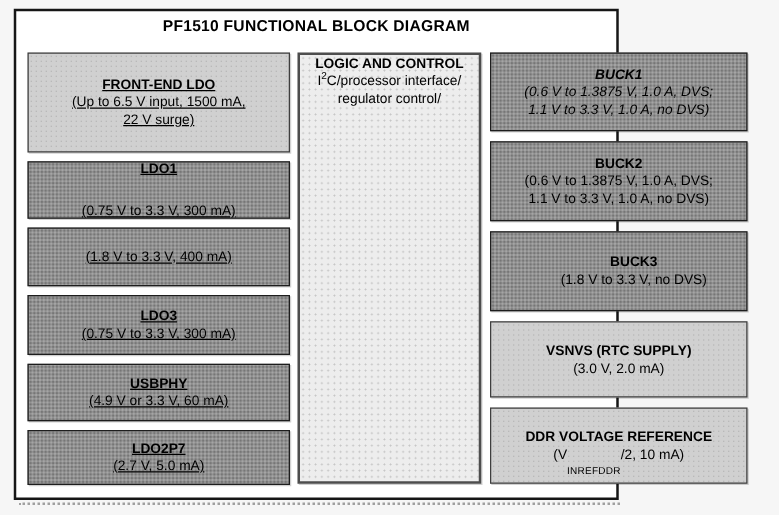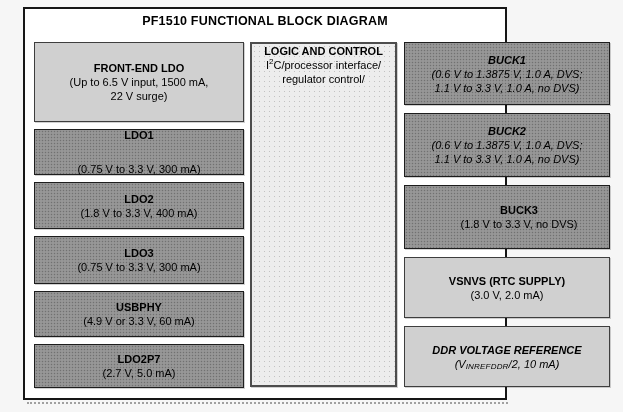--- a/index.html
+++ b/index.html
@@ -11,36 +11,35 @@
     position:relative;
     overflow:hidden;
   }
   .stage{position:relative;width:623px;height:412px;}
   .frame{
     position:absolute;left:11px;top:7px;
     width:484px;height:393px;
     box-sizing:border-box;
     border:2px solid #161616;
     background:#ffffff;
-    margin-left:12px;
   }
   .frame::after{
     content:"";position:absolute;left:2px;right:-3px;bottom:-6px;
     border-top:2px dotted rgba(0,0,0,.35);
   }
   .diagram-title{
     position:absolute;top:5px;left:0;right:0;
     text-align:center;
     font-size:12.5px;font-weight:bold;
     letter-spacing:.2px;
   }
   .col{
     position:absolute;display:flex;flex-direction:column;
   }
-  .col-left{left:9px;top:33px;width:210px;gap:7px;}
+  .col-left{left:9px;top:33px;width:210px;gap:7px;text-decoration:underline;}
   .col-right{left:379px;top:33px;width:206px;gap:8px;}
   .block{
     box-sizing:border-box;
     display:flex;flex-direction:column;
     justify-content:center;
     text-align:center;
     padding:2px 4px;
     box-shadow:1px 1px 0 rgba(0,0,0,.18);
   }
   .block-title{font-size:11px;font-weight:bold;line-height:14px;}
@@ -76,45 +75,44 @@
   .logic-block .block-spec{font-size:11px;}
   
   .col-left .block:nth-child(1){height:80px;}
   .col-left .block:nth-child(2){height:46px;gap:20px;}
   .col-left .block:nth-child(3){height:47px;}
   .col-left .block:nth-child(4){height:48px;}
   .col-left .block:nth-child(5){height:46px;}
   .col-left .block:nth-child(6){height:44px;}
   
   .col-right .block:nth-child(1){height:63px;font-style:italic;}
-  .col-right .block:nth-child(2){height:64px;font-style:italic;}
+  .col-right .block:nth-child(2){height:64px;}
   .col-right .block:nth-child(3){height:64px;padding-left:28px;}
   .col-right .block:nth-child(4){height:61px;}
-  .col-right .block:nth-child(5){height:61px;font-style:italic;}
+  .col-right .block:nth-child(5){height:61px;}
   sup{font-size:8px;line-height:0;}
-  sub{font-size:8px;line-height:0;vertical-align:baseline;position:relative;top:1px;letter-spacing:.2px;}
+  sub{font-size:8px;line-height:0;vertical-align:baseline;position:relative;top:12px;letter-spacing:.2px;}
 </style>
 </head>
 <body>
 
 <div class="stage">
   <div class="frame">
     <div class="diagram-title">PF1510 FUNCTIONAL BLOCK DIAGRAM</div>
     <div class="col col-left">
         <div class="block shade-light">
           <div class="block-title">FRONT-END LDO</div>
           <div class="block-spec">(Up to 6.5 V input, 1500 mA,</div>
           <div class="block-spec">22 V surge)</div>
         </div>
         <div class="block shade-dark">
           <div class="block-title">LDO1</div>
           <div class="block-spec">(0.75 V to 3.3 V, 300 mA)</div>
         </div>
         <div class="block shade-dark">
-          <div class="block-title">LDO2</div>
           <div class="block-spec">(1.8 V to 3.3 V, 400 mA)</div>
         </div>
         <div class="block shade-dark">
           <div class="block-title">LDO3</div>
           <div class="block-spec">(0.75 V to 3.3 V, 300 mA)</div>
         </div>
         <div class="block shade-dark">
           <div class="block-title">USBPHY</div>
           <div class="block-spec">(4.9 V or 3.3 V, 60 mA)</div>
         </div>

